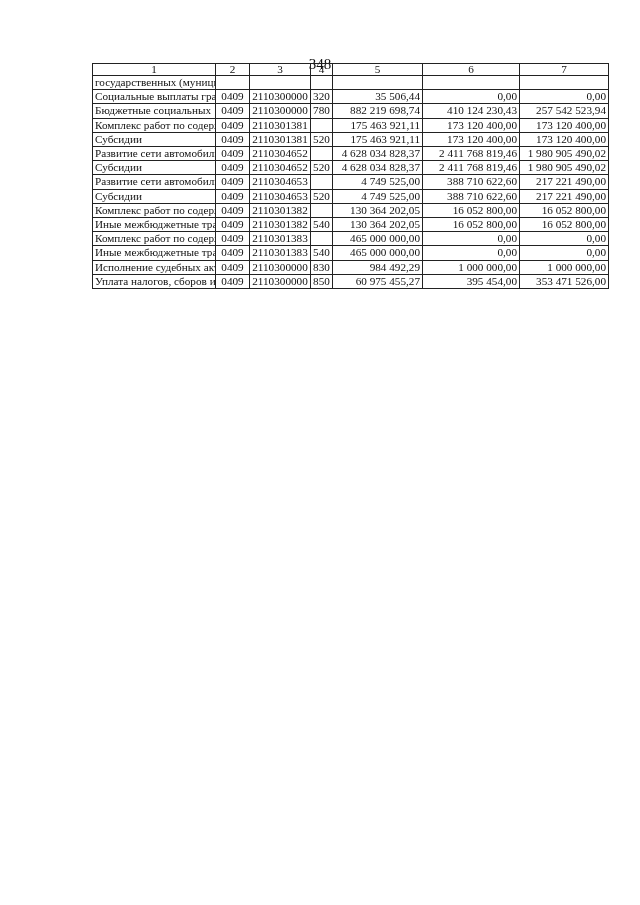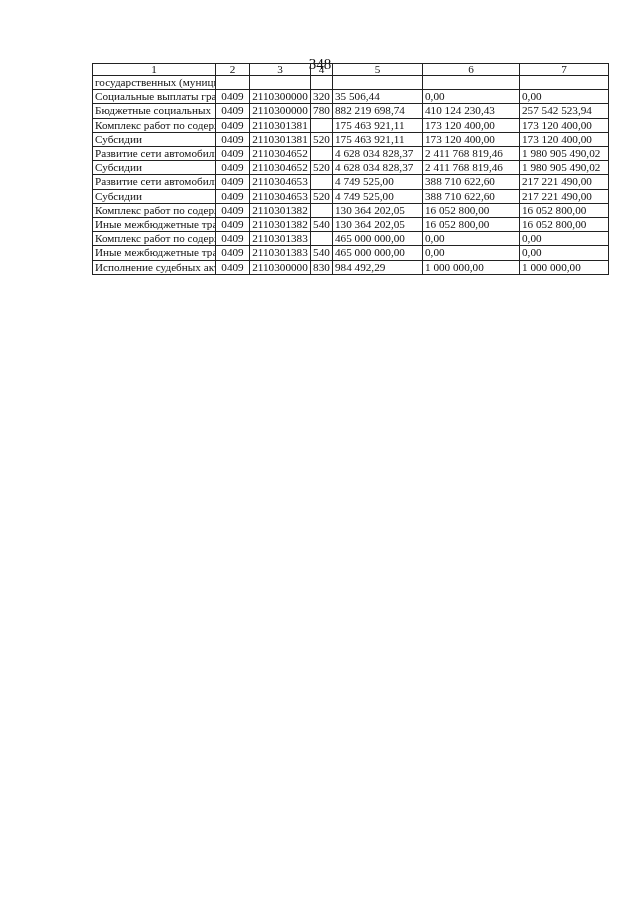--- a/index.html
+++ b/index.html
@@ -7,21 +7,21 @@
          font-family: "Liberation Serif", "DejaVu Serif", serif; color: #111; }
   .page-number { position: absolute; top: 36px; left: 0; width: 640px; text-align: center;
                  font-size: 15px; margin-top: 20px; }
   table.budget { position: absolute; top: 63px; left: 92px; border-collapse: collapse;
                  table-layout: fixed; width: 516px; font-size: 11.2px; line-height: 13.2px; }
   table.budget td, table.budget th { border: 1px solid #222; padding: 0 2px; vertical-align: bottom;
                  overflow: hidden; white-space: nowrap; }
   table.budget th { font-weight: normal; text-align: center; height: 11px; line-height: 11px; }
   td.name { white-space: normal; text-align: left; padding-left: 2px; padding-right: 1px; }
   td.c2, td.c3, td.c4 { text-align: center; }
-  td.num { text-align: left; padding-right: 1px; }
+  td.num { text-align: right; padding-right: 1px; }
   col.w1 { width: 123px; } col.w2 { width: 34px; } col.w3 { width: 61px; } col.w4 { width: 22px; }
   col.w5 { width: 90px; } col.w6 { width: 97px; } col.w7 { width: 89px; }
 </style>
 </head>
 <body>
 
 <div class="page-number">348</div>
 
 <table class="budget">
   <colgroup>
@@ -164,14 +164,23 @@
       </tr>
       <tr>
         <td class="name">Исполнение судебных актов</td>
         <td class="c2">0409</td>
         <td class="c3">2110300000</td>
         <td class="c4">830</td>
         <td class="num">984 492,29</td>
         <td class="num">1 000 000,00</td>
         <td class="num">1 000 000,00</td>
       </tr>
+      <tr>
+        <td class="name">Уплата налогов, сборов и</td>
+        <td class="c2">0409</td>
+        <td class="c3">2110300000</td>
+        <td class="c4">850</td>
+        <td class="num">60 975 455,27</td>
+        <td class="num">395 454,00</td>
+        <td class="num">353 471 526,00</td>
+      </tr>
     </tbody>
 </table>
 
 </body></html>

